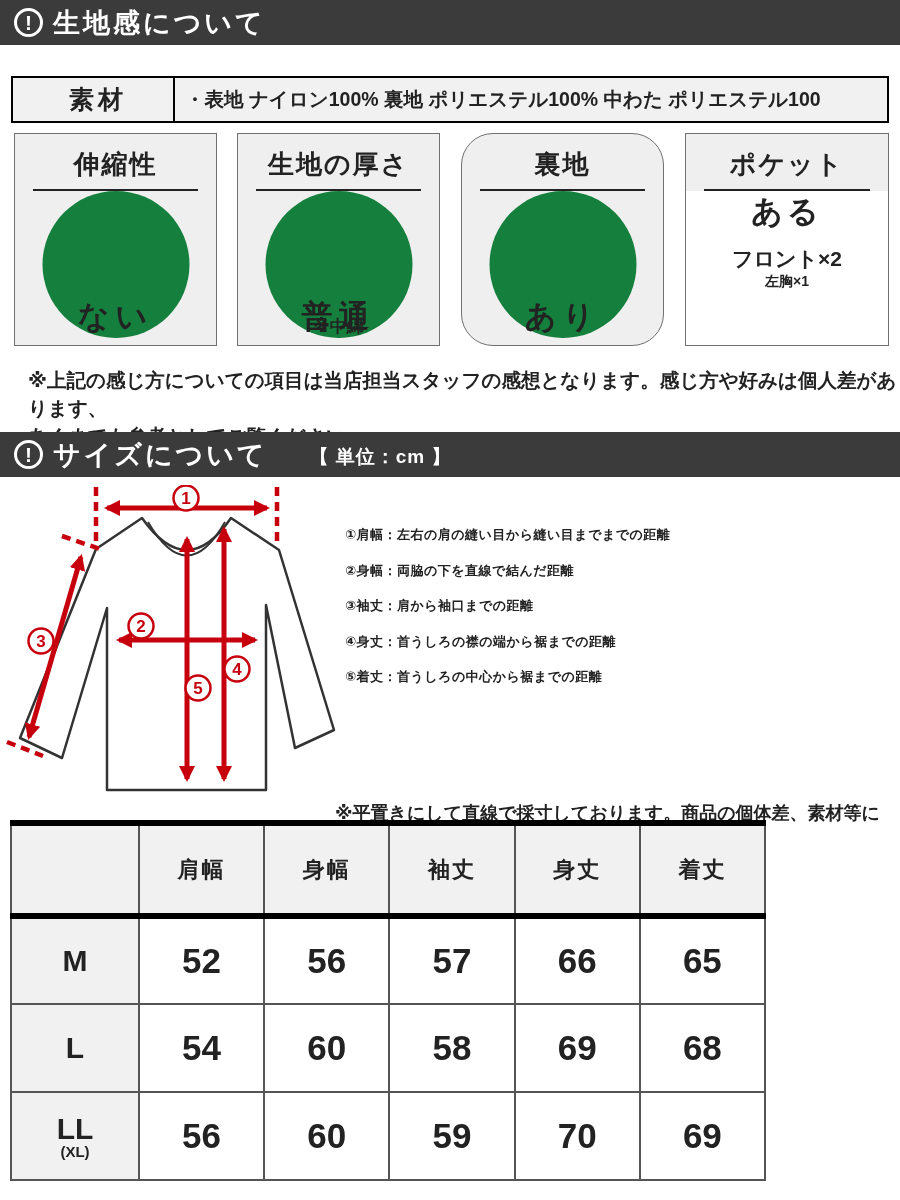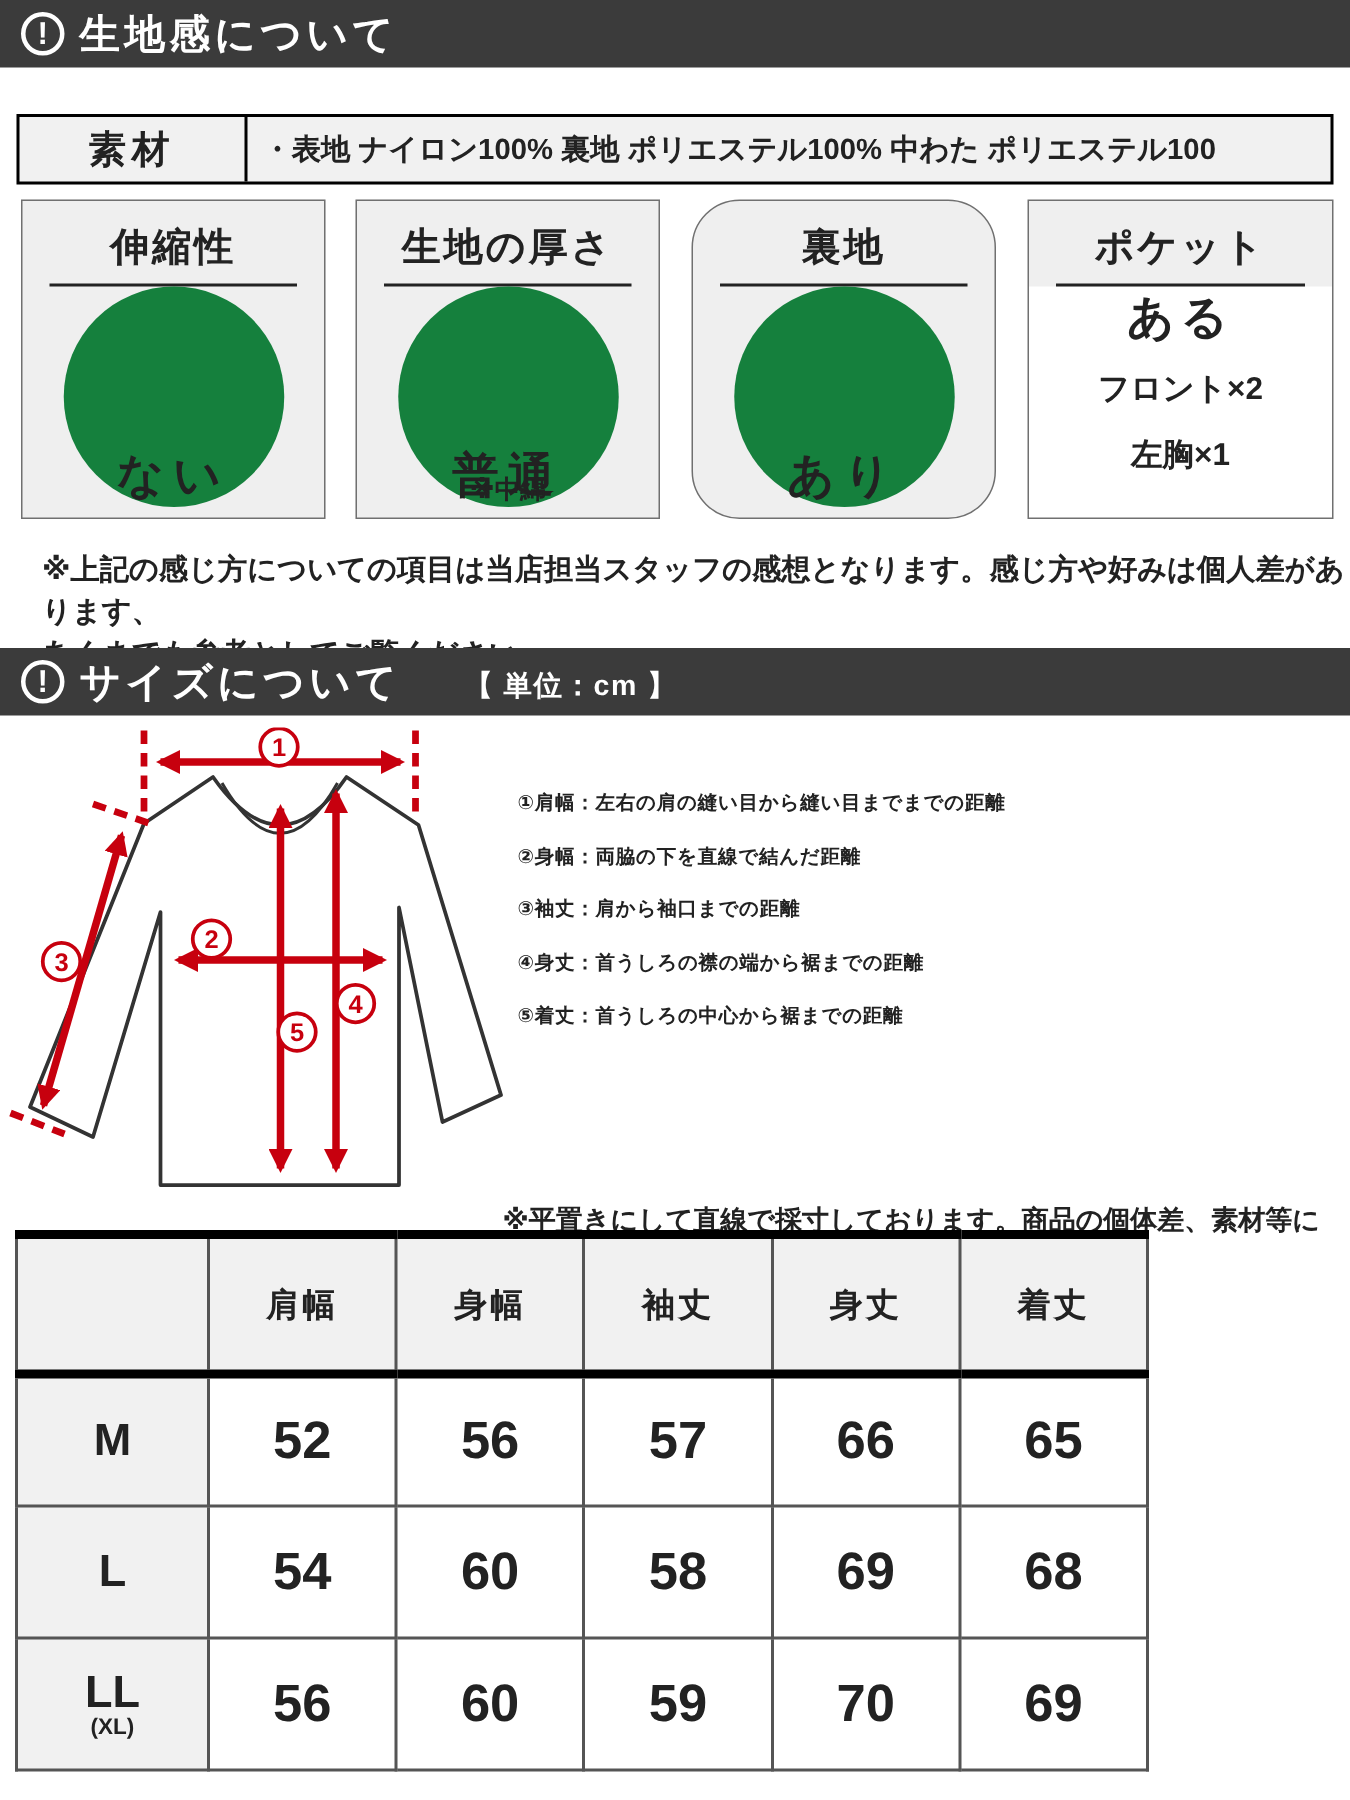--- a/index.html
+++ b/index.html
@@ -13,38 +13,38 @@
   .bar .alert { width:29px; height:29px; border:3px solid #fff; border-radius:50%;
                 display:flex; align-items:center; justify-content:center;
                 font-size:21px; line-height:1; margin-right:10px; flex:0 0 auto; }
   .bar .t { font-size:27px; letter-spacing:3px; }
   .bar .unit { font-size:19px; letter-spacing:1px; margin-left:42px; margin-top:4px; }
 
   
   .material { position:absolute; left:11px; top:76px; width:878px; height:47px;
               border:2px solid #000; background:#f1f1f1; display:flex; align-items:stretch; }
   .material .lbl { width:152px; display:flex; align-items:center; justify-content:center;
-                   font-size:25px; letter-spacing:4px; border-right:2px solid #000; }
+                   font-size:25px; letter-spacing:4px; border-right:2px solid #000;margin-left:10px; }
   .material .val { display:flex; align-items:center; padding-left:10px; font-size:19.5px; }
 
   
   .abox { position:absolute; top:133px; height:213px; background:#efefef; border:1px solid #707070; }
   .abox .ttl { margin-top:13px; text-align:center; font-size:26px; letter-spacing:2px; }
   .abox .ul { width:82%; margin:7px auto 0; border-bottom:2px solid #222; }
   .abox .circle { position:absolute; left:50%; top:57px; transform:translateX(-50%);
                   width:147px; height:147px; border-radius:50%; background:#15803d;
                   display:flex; align-items:flex-end; justify-content:center; }
   .abox .cv { font-size:31px; letter-spacing:6px; }
   .abox .note { position:absolute; bottom:7px; width:100%; text-align:center; font-size:17px; }
   .abox.pocket { background:#fff; }
   .abox.pocket .band { position:absolute; left:0; top:0; width:100%; height:57px; background:#efefef; z-index:0; }
   .abox.pocket .ttl, .abox.pocket .ul { position:relative; z-index:1; }
   .abox.pocket .pv { text-align:center; font-size:31px; letter-spacing:4px; }
   .abox.pocket .pd { margin-top:12px; text-align:center; font-size:21px; }
-  .abox.pocket .pd2 { margin-top:16px; text-align:center; font-size:21px; }
+  .abox.pocket .pd2 { margin-top:0; text-align:center; font-size:14px; }
 
   .disc1 { position:absolute; left:28px; top:366px; font-size:19.5px; line-height:28px; }
   .disc2 { position:absolute; left:335px; top:799px; width:560px; font-size:18px; line-height:28px; }
 
   
   .mlist { position:absolute; left:345px; top:517px; font-size:13px; line-height:35.5px; letter-spacing:0.5px; }
 
   
   .stable { position:absolute; left:10px; top:820px; width:756px; border-collapse:collapse; }
   .stable th, .stable td { border:2px solid #555; text-align:center; vertical-align:middle; }

